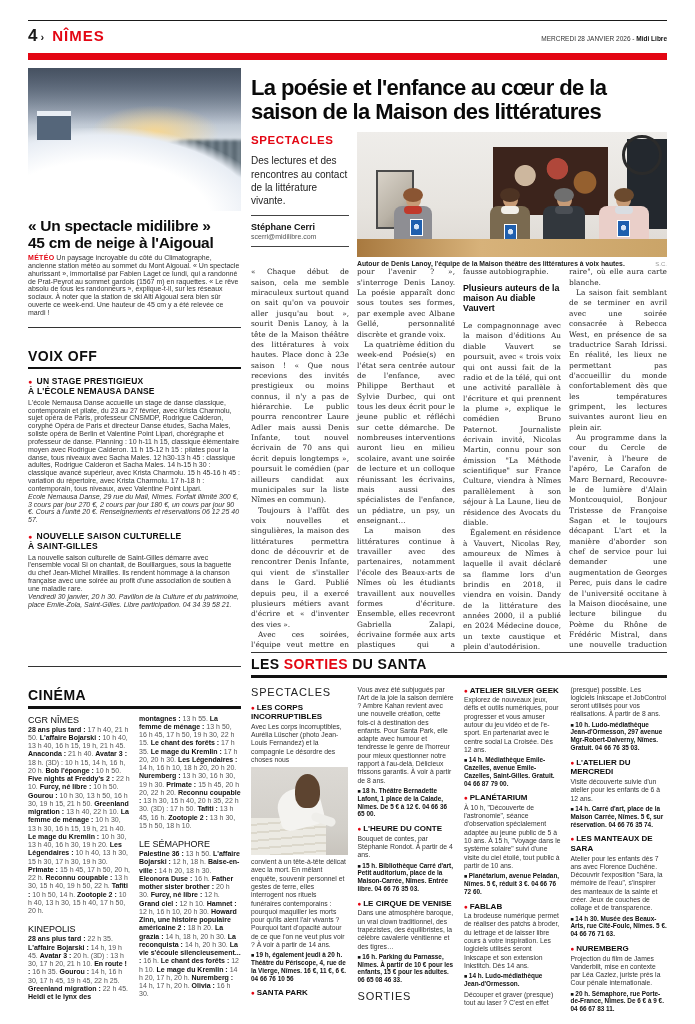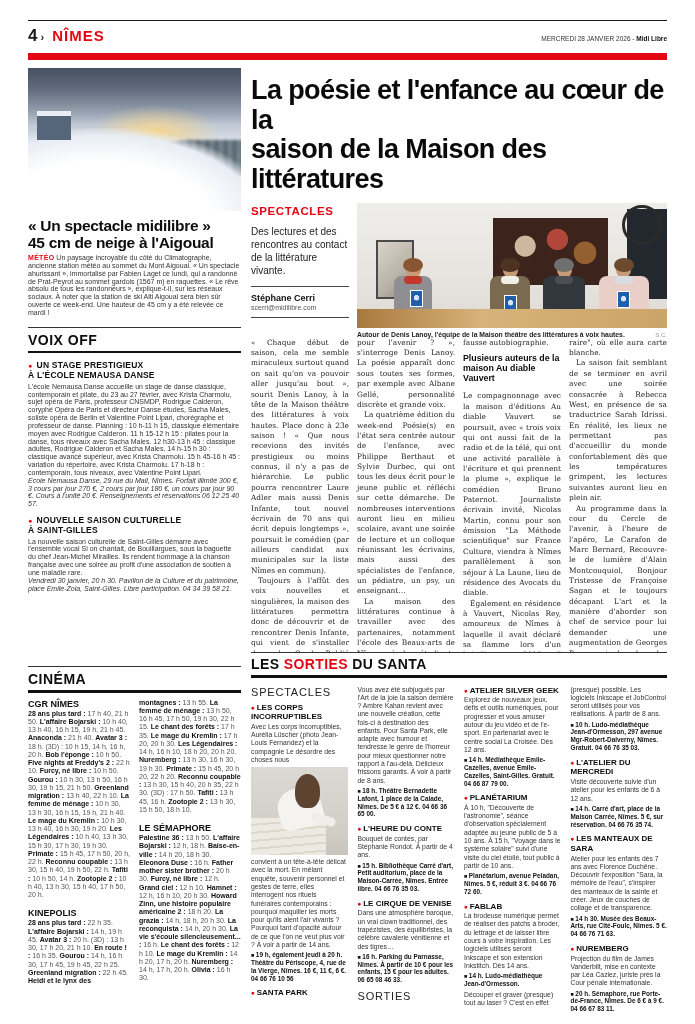--- a/index.html
+++ b/index.html
@@ -26,38 +26,38 @@
     background:radial-gradient(ellipse at 30% 110%,#ffffff 45%,#e8edf4 65%,rgba(232,237,244,0) 72%);}
   .sn-trees{position:absolute;right:-4px;bottom:24%;width:44%;height:26%;filter:blur(1.5px);opacity:.85;
     background:repeating-linear-gradient(90deg,#44545f 0 5px,#64747f 5px 9px);
     border-radius:40% 0 0 10%/60% 0 0 20%;}
   .sn-chalet{position:absolute;left:4%;top:30%;width:34px;height:24px;background:#55667a;filter:blur(.6px);
     border-top:5px solid #e9eef4;}
   .weather-title{margin:6px 0 3px;font-size:15.5px;line-height:1.1;font-weight:bold;letter-spacing:-.3px;color:#0d0d0d;}
   .weather-body{margin:0;font-size:7px;line-height:1.12;color:#333;}
   .kicker-red{color:#e30613;font-weight:bold;letter-spacing:.3px;}
   
-  .sec-head{margin-top:10px;border-top:1px solid #333;padding-top:4px;}
+  .sec-head{margin-top:10px;border-top:1px solid #333;padding-top:20px;}
   .sec-head h3{margin:0 0 3px;font-size:14px;font-weight:bold;letter-spacing:.5px;color:#0d0d0d;}
   .sec-head .thick{height:2.5px;background:#111;}
   .vo-item{margin-top:8px;}
   .vo-title{margin:0 0 2px;font-size:8.5px;line-height:1.15;font-weight:bold;letter-spacing:.2px;color:#0d0d0d;}
   .vo-dot{color:#e30613;font-size:7px;margin-right:2px;}
   .vo-body{margin:0;font-size:7px;line-height:1.12;color:#333;}
   .vo-em{margin:0;font-size:7px;line-height:1.12;color:#333;font-style:italic;}
   
   #cinema{position:absolute;left:28px;top:658px;width:213px;height:356px;overflow:hidden;}
   #cinema-cols{margin-top:6px;column-count:2;column-gap:9px;}
   .cine-venue{margin-bottom:9px;}
-  .cine-name{margin:0 0 1px;font-size:9px;font-weight:bold;color:#0d0d0d;}
+  .cine-name{margin:0 0 1px;font-size:9px;font-weight:normal;color:#0d0d0d;}
   .cine-list{margin:0;font-size:7px;line-height:1.18;color:#555;}
   .cine-list strong{color:#111;}
   
   #main-article{position:absolute;left:251px;top:76px;width:416px;height:576px;overflow:hidden;}
-  .headline{margin:0;font-size:27px;line-height:1.1;font-weight:bold;letter-spacing:-.6px;color:#0a0a0a;}
+  .headline{margin:0;font-size:22px;line-height:1.1;font-weight:bold;letter-spacing:-.6px;color:#0a0a0a;}
   .article-grid{margin-top:8px;display:grid;grid-template-columns:repeat(4,1fr);column-gap:8px;}
   .info-col{grid-column:1;grid-row:1;}
   .a-kicker{margin:2px 0 8px;font-size:11.5px;font-weight:bold;color:#e30613;letter-spacing:.6px;}
   .standfirst{margin:0 0 8px;font-size:10px;line-height:1.32;color:#222;}
   .info-col hr{border:0;border-top:1px solid #444;margin:6px 0;}
   .byline{margin:0;font-size:9px;font-weight:bold;color:#111;}
   .bymail{margin:1px 0 0;font-size:7px;color:#555;}
   .photo-wrap{grid-column:2/5;grid-row:1;}
   .main-photo{position:relative;width:100%;height:125px;overflow:hidden;
     background:linear-gradient(180deg,#efedea 0%,#e7e4df 60%,#ddd8d2 100%);}

